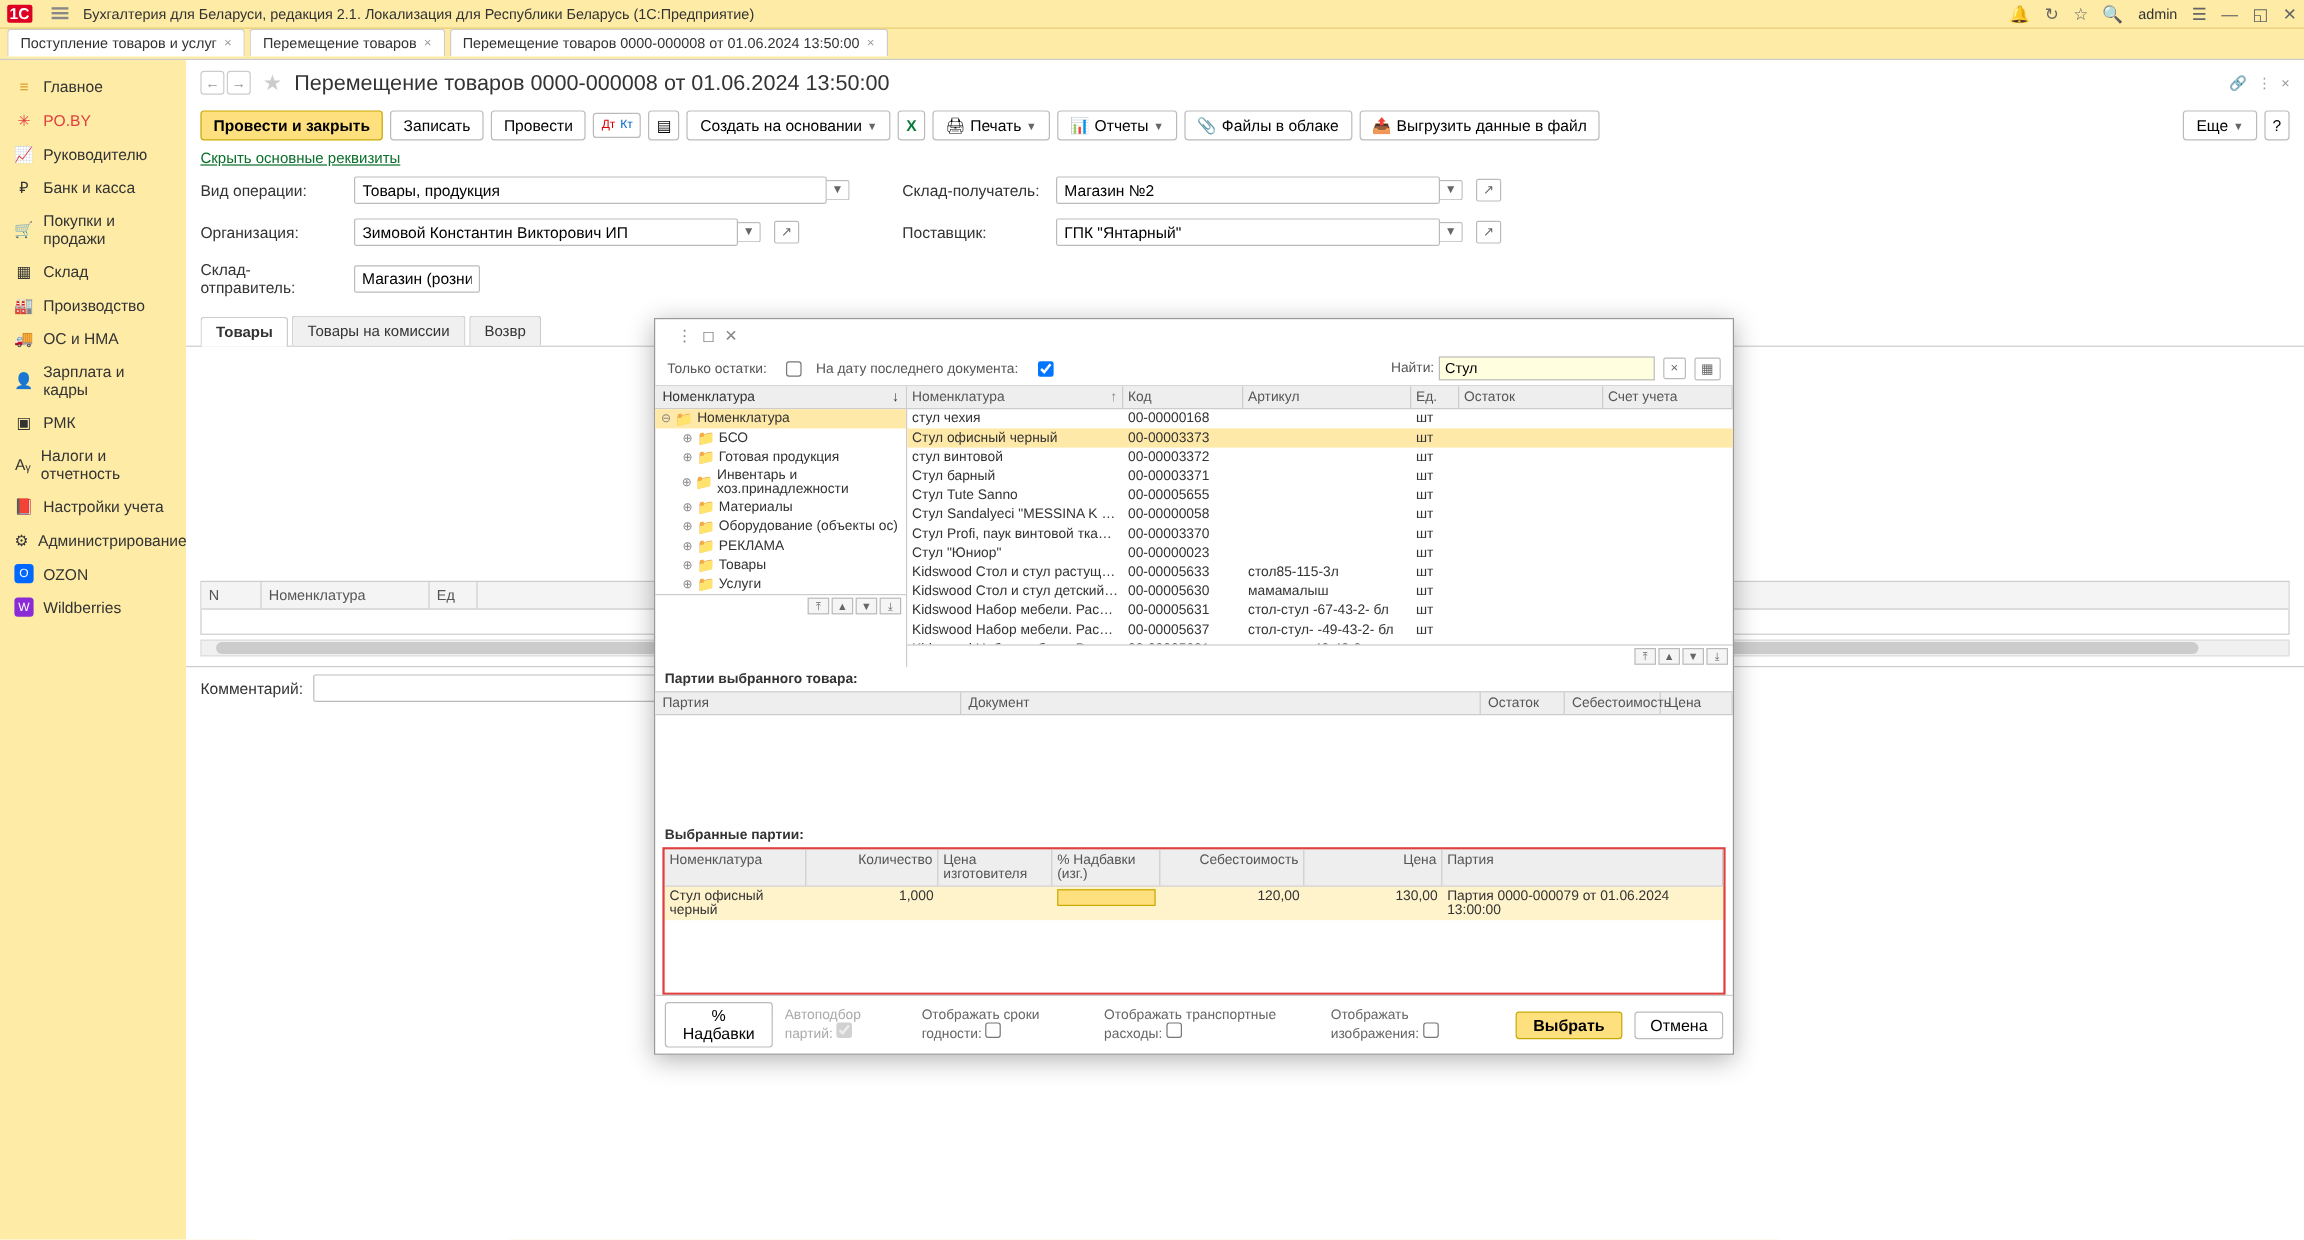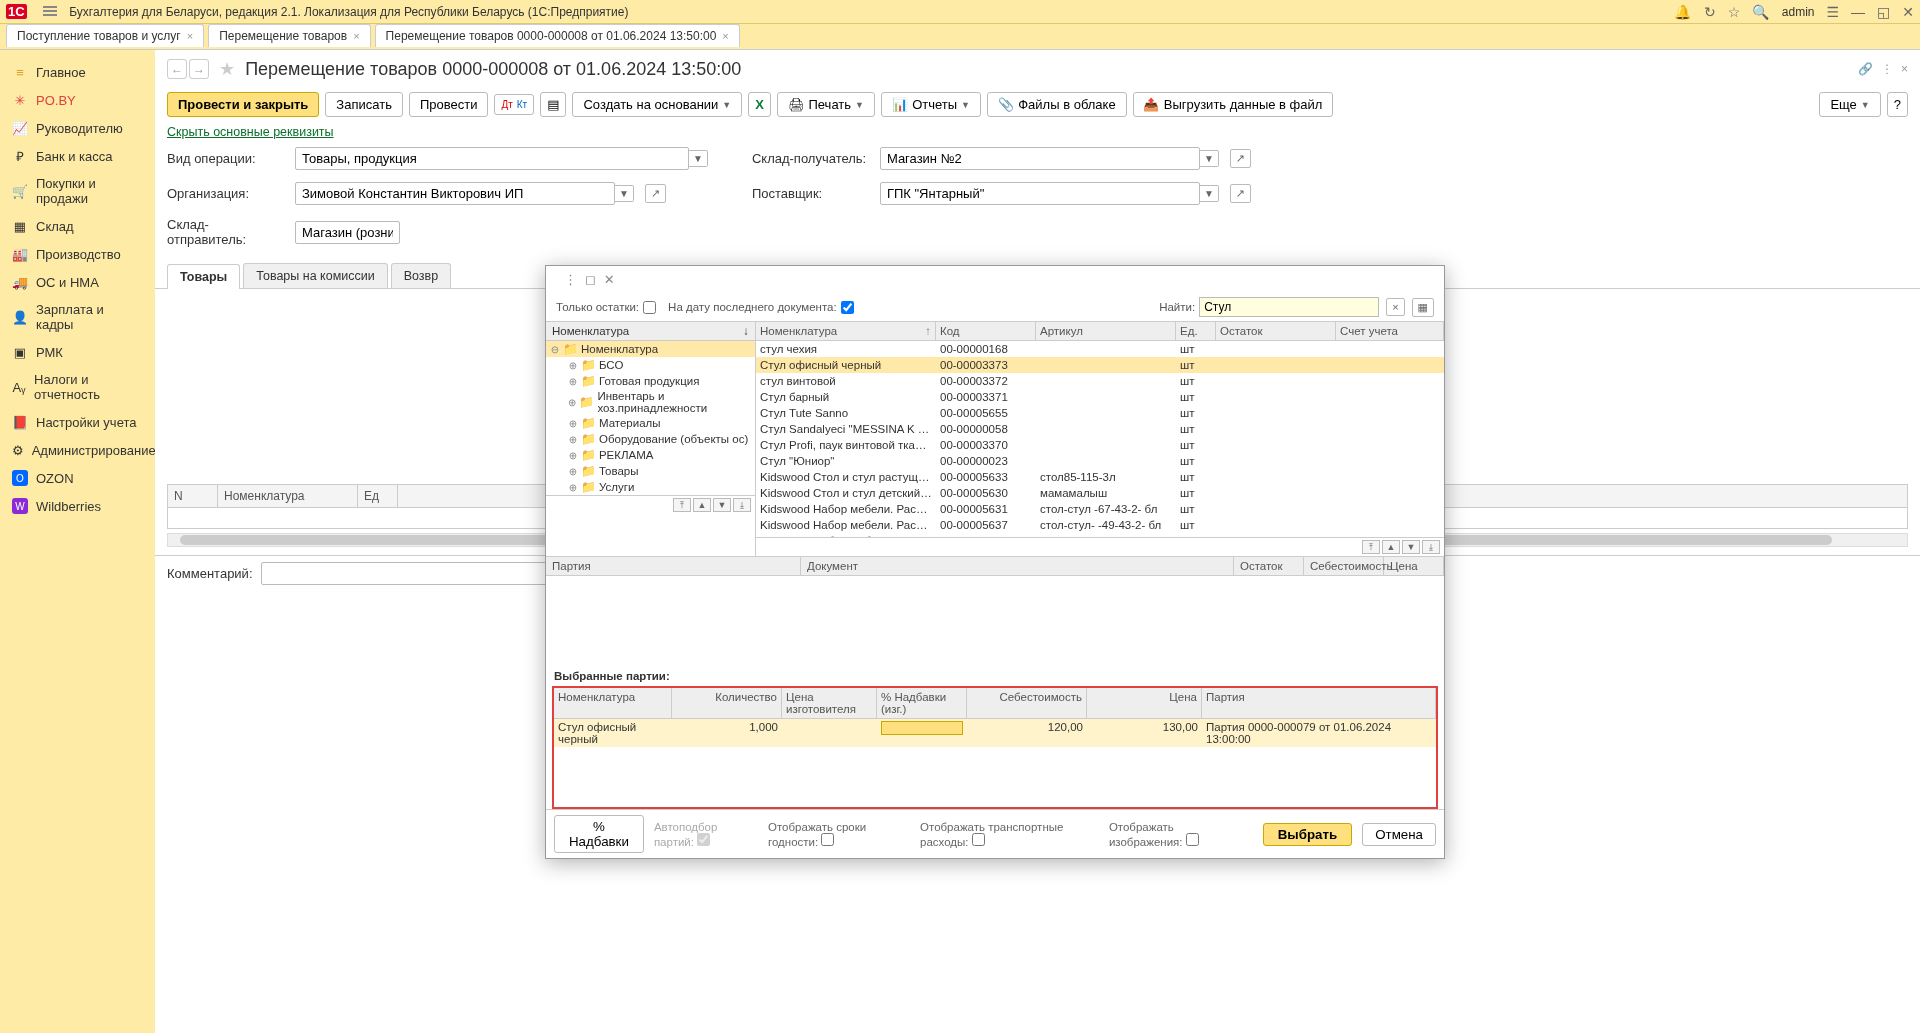--- a/index.html
+++ b/index.html
@@ -76,21 +76,21 @@
 .grid-head { display:flex; background:#f4f4f4; border-bottom:1px solid #ccc; }
 .grid-head .cell { padding:4px 6px; border-right:1px solid #ccc; font-size:12px; color:#555; }
 .grid-body { min-height:20px; }
 
 
 .modal { position:absolute; left:390px; top:215px; width:900px; background:#fff; border:1px solid #999; box-shadow:0 4px 20px rgba(0,0,0,.3); z-index:100; display:flex; flex-direction:column; }
 .modal-head { display:flex; align-items:center; padding:6px 10px; }
 .modal-title { font-size:16px; color:#333; flex:1; }
 .modal-head .mh-icon { cursor:pointer; color:#888; margin-left:8px; font-size:13px; }
 .modal-filters { display:flex; align-items:center; gap:12px; padding:4px 10px; font-size:11.5px; color:#555; }
-.modal-filters label { display:flex; align-items:center; gap:4px; }
+.modal-filters label { display:flex; align-items:flex-end; gap:16px; }
 .modal-filters .find-wrap { margin-left:auto; display:flex; align-items:center; gap:4px; }
 .modal-filters .find-input { border:1px solid #bbb; background:#ffffe0; padding:2px 4px; width:180px; font-size:12px; }
 
 .modal-body { display:flex; border-top:1px solid #ccc; }
 .tree-pane { width:210px; border-right:1px solid #ccc; }
 .tree-head { background:#eee; padding:3px 6px; font-size:11.5px; border-bottom:1px solid #ccc; display:flex; justify-content:space-between; }
 .tree-body { font-size:11.5px; }
 .tree-item { display:flex; align-items:center; gap:3px; padding:1px 4px; cursor:pointer; }
 .tree-item.root { background:#ffe9a8; }
 .tree-item .exp { width:10px; text-align:center; color:#888; font-size:10px; }
@@ -592,20 +592,21 @@
               </div>
             <div class="nav-icons-row">
               <span class="ni">⤒</span>
               <span class="ni">▲</span>
               <span class="ni">▼</span>
               <span class="ni">⤓</span>
             </div>
           </div>
         </div>
 
+        <div class="section-title">Партии выбранного товара:</div>
         <div class="parts-head">
           <div class="ph p1">Партия</div>
           <div class="ph p2">Документ</div>
           <div class="ph p3">Остаток</div>
           <div class="ph p4">Себестоимость</div>
           <div class="ph p5">Цена</div>
         </div>
         <div class="parts-body-empty"></div>
 
         <div class="section-title">Выбранные партии:</div>

